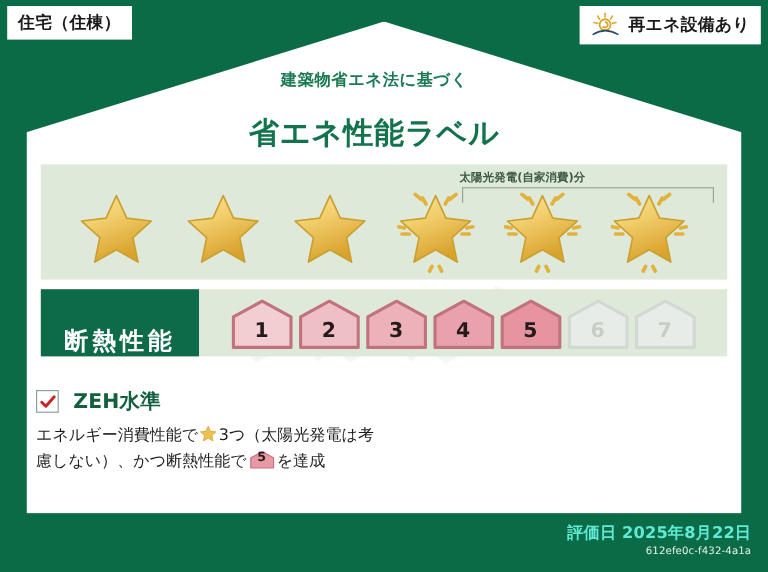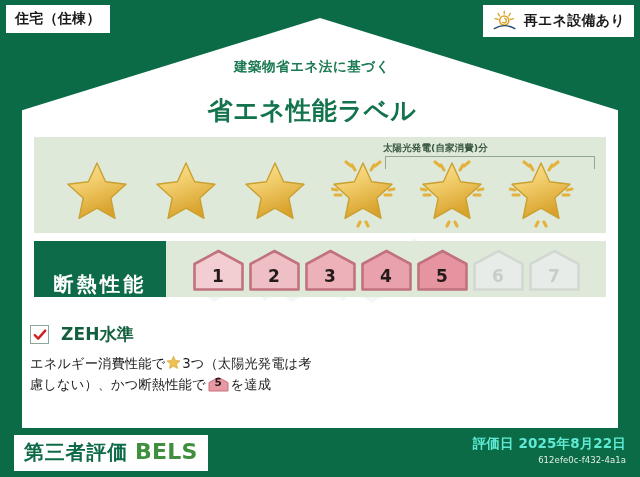--- a/index.html
+++ b/index.html
@@ -413,21 +413,17 @@
       <span>エネルギー消費性能で</span><svg class="inline-star" viewBox="0 0 24 24">
           <path d="M12 1.8 L15.1 8.6 L22.4 9.4 L16.9 14.3 L18.5 21.6 L12 17.9 L5.5 21.6 L7.1 14.3 L1.6 9.4 L8.9 8.6 Z" fill="#edc052" stroke="#d6a02c" stroke-width="1"></path>
         </svg><span>3つ（太陽光発電は考慮しない）、かつ断熱性能で</span><span class="inline-house"><svg viewBox="0 0 42 32">
             <path d="M2 13 L21 3 L40 13 L40 30 L2 30 Z" fill="#e79aa4" stroke="#c9707d" stroke-width="2"></path>
           </svg><span>5</span></span><span>を達成</span>
     </div>
   </div>
 
 
   <div id="footer">
-    <div id="bels-badge">
-      <span id="bels-jp">第三者評価</span>
-      <span id="bels-en">BELS</span>
-    </div>
     <div id="eval-date">評価日 2025年8月22日</div>
     <div id="eval-id">612efe0c-f432-4a1a</div>
   </div>
 
 </div>
 
 </body></html>

